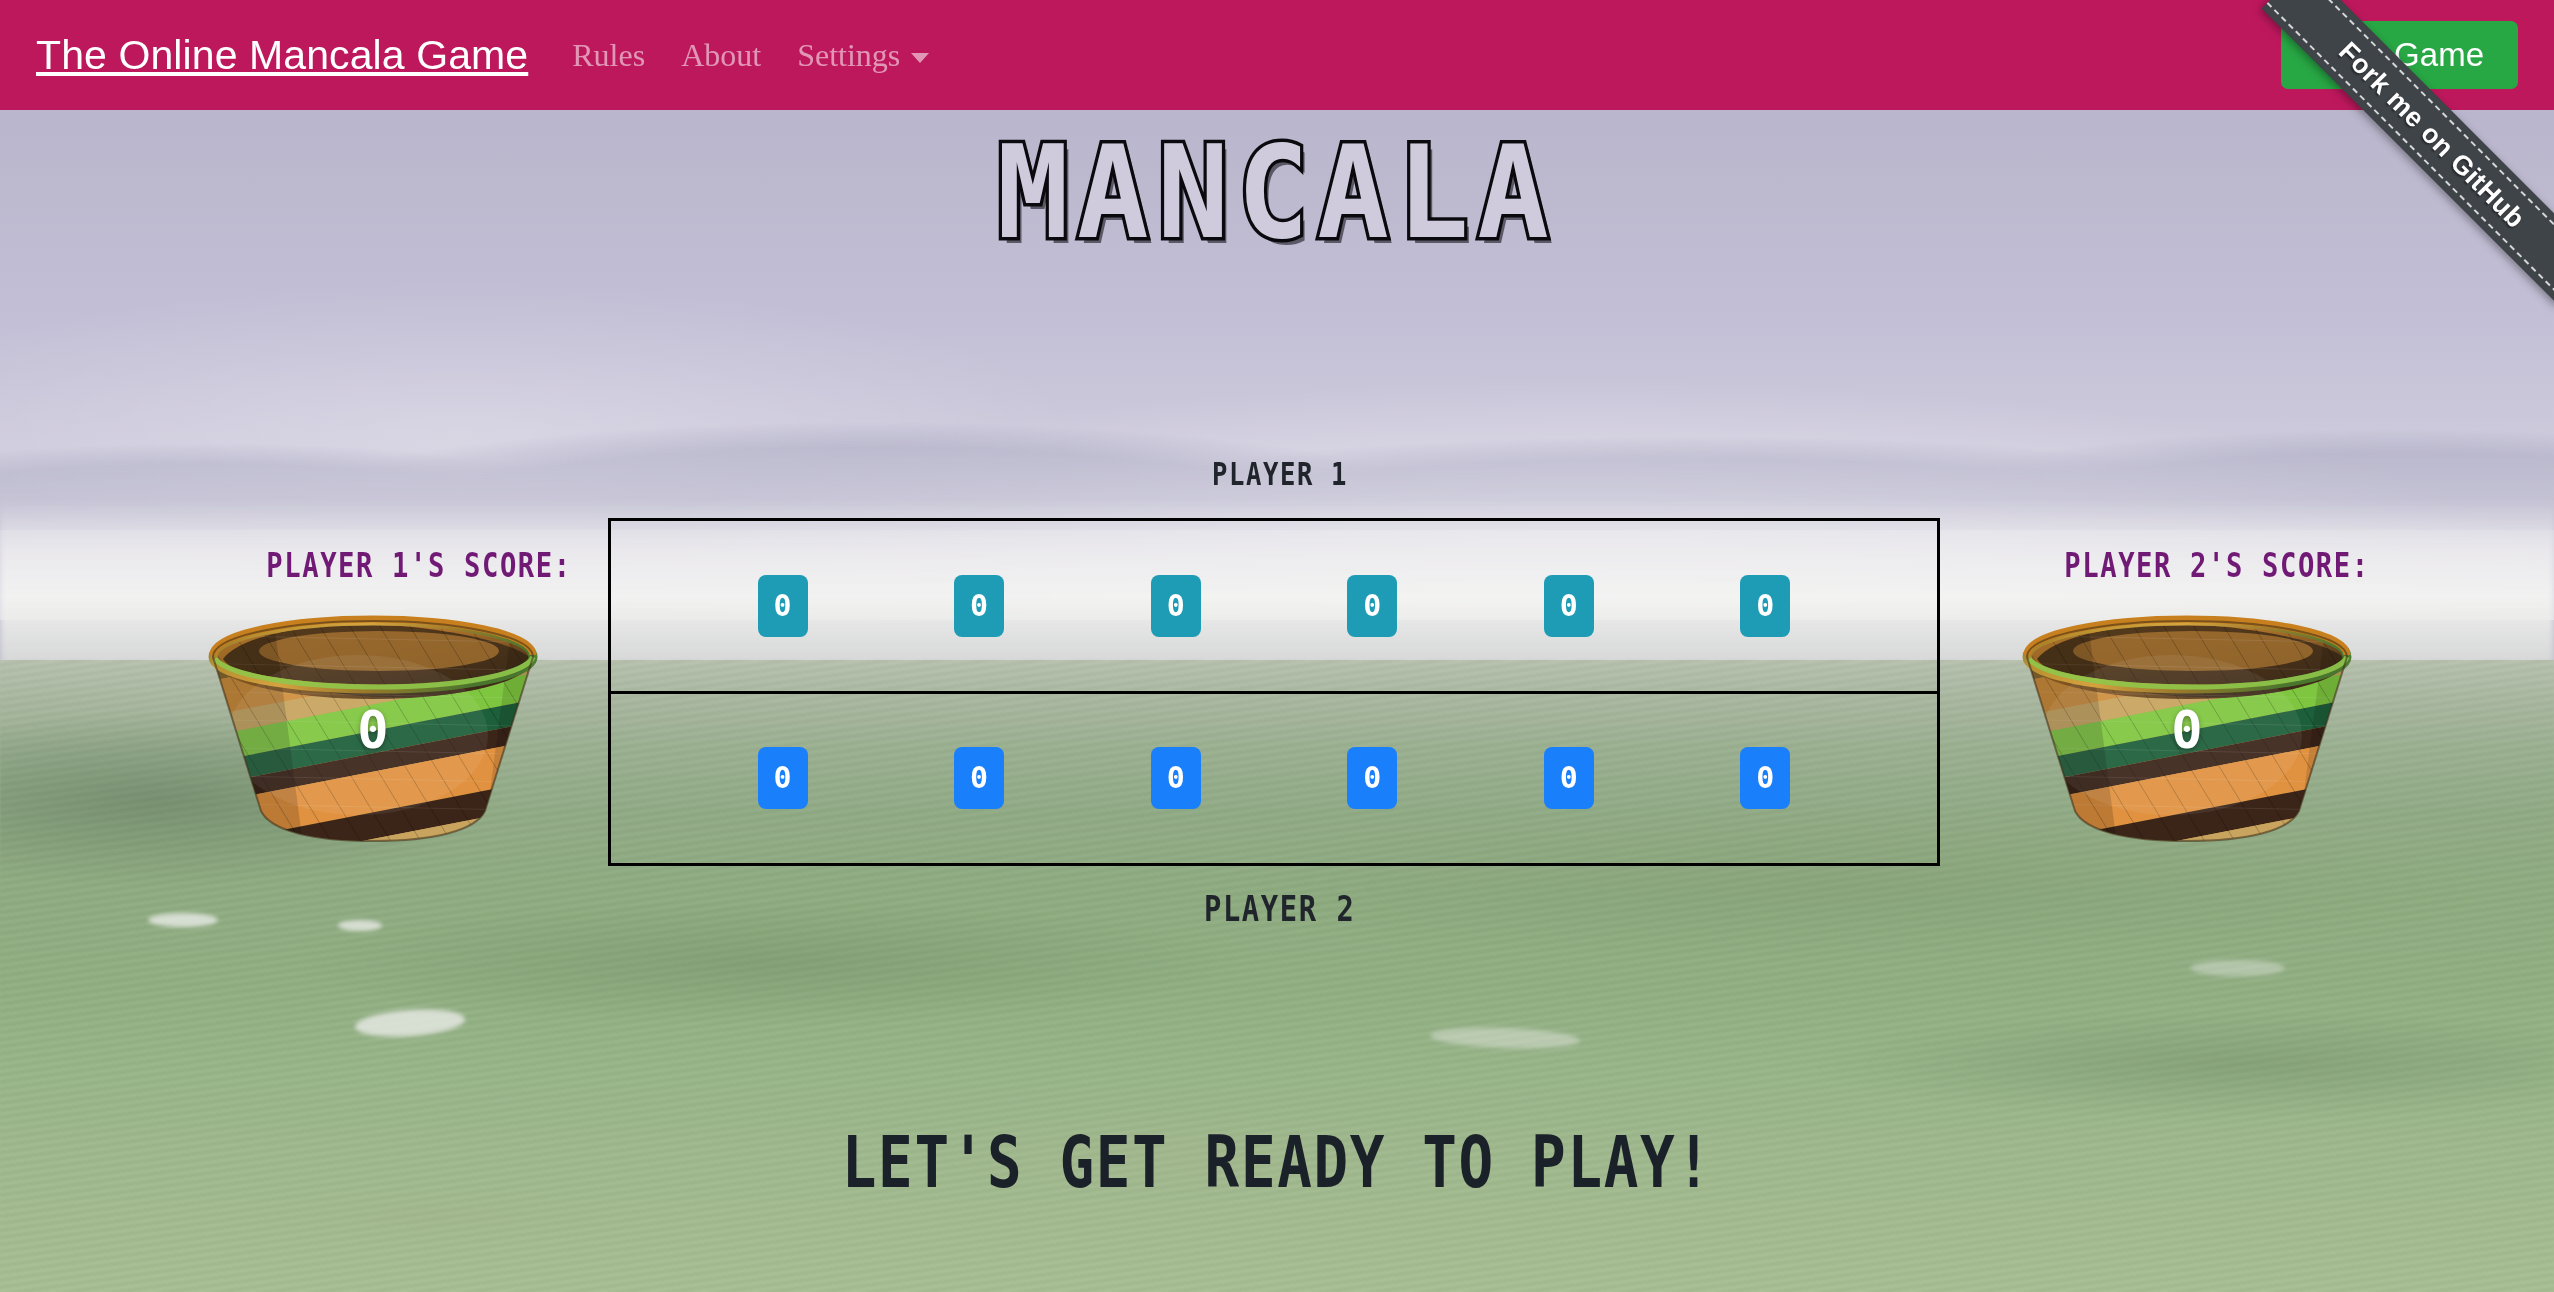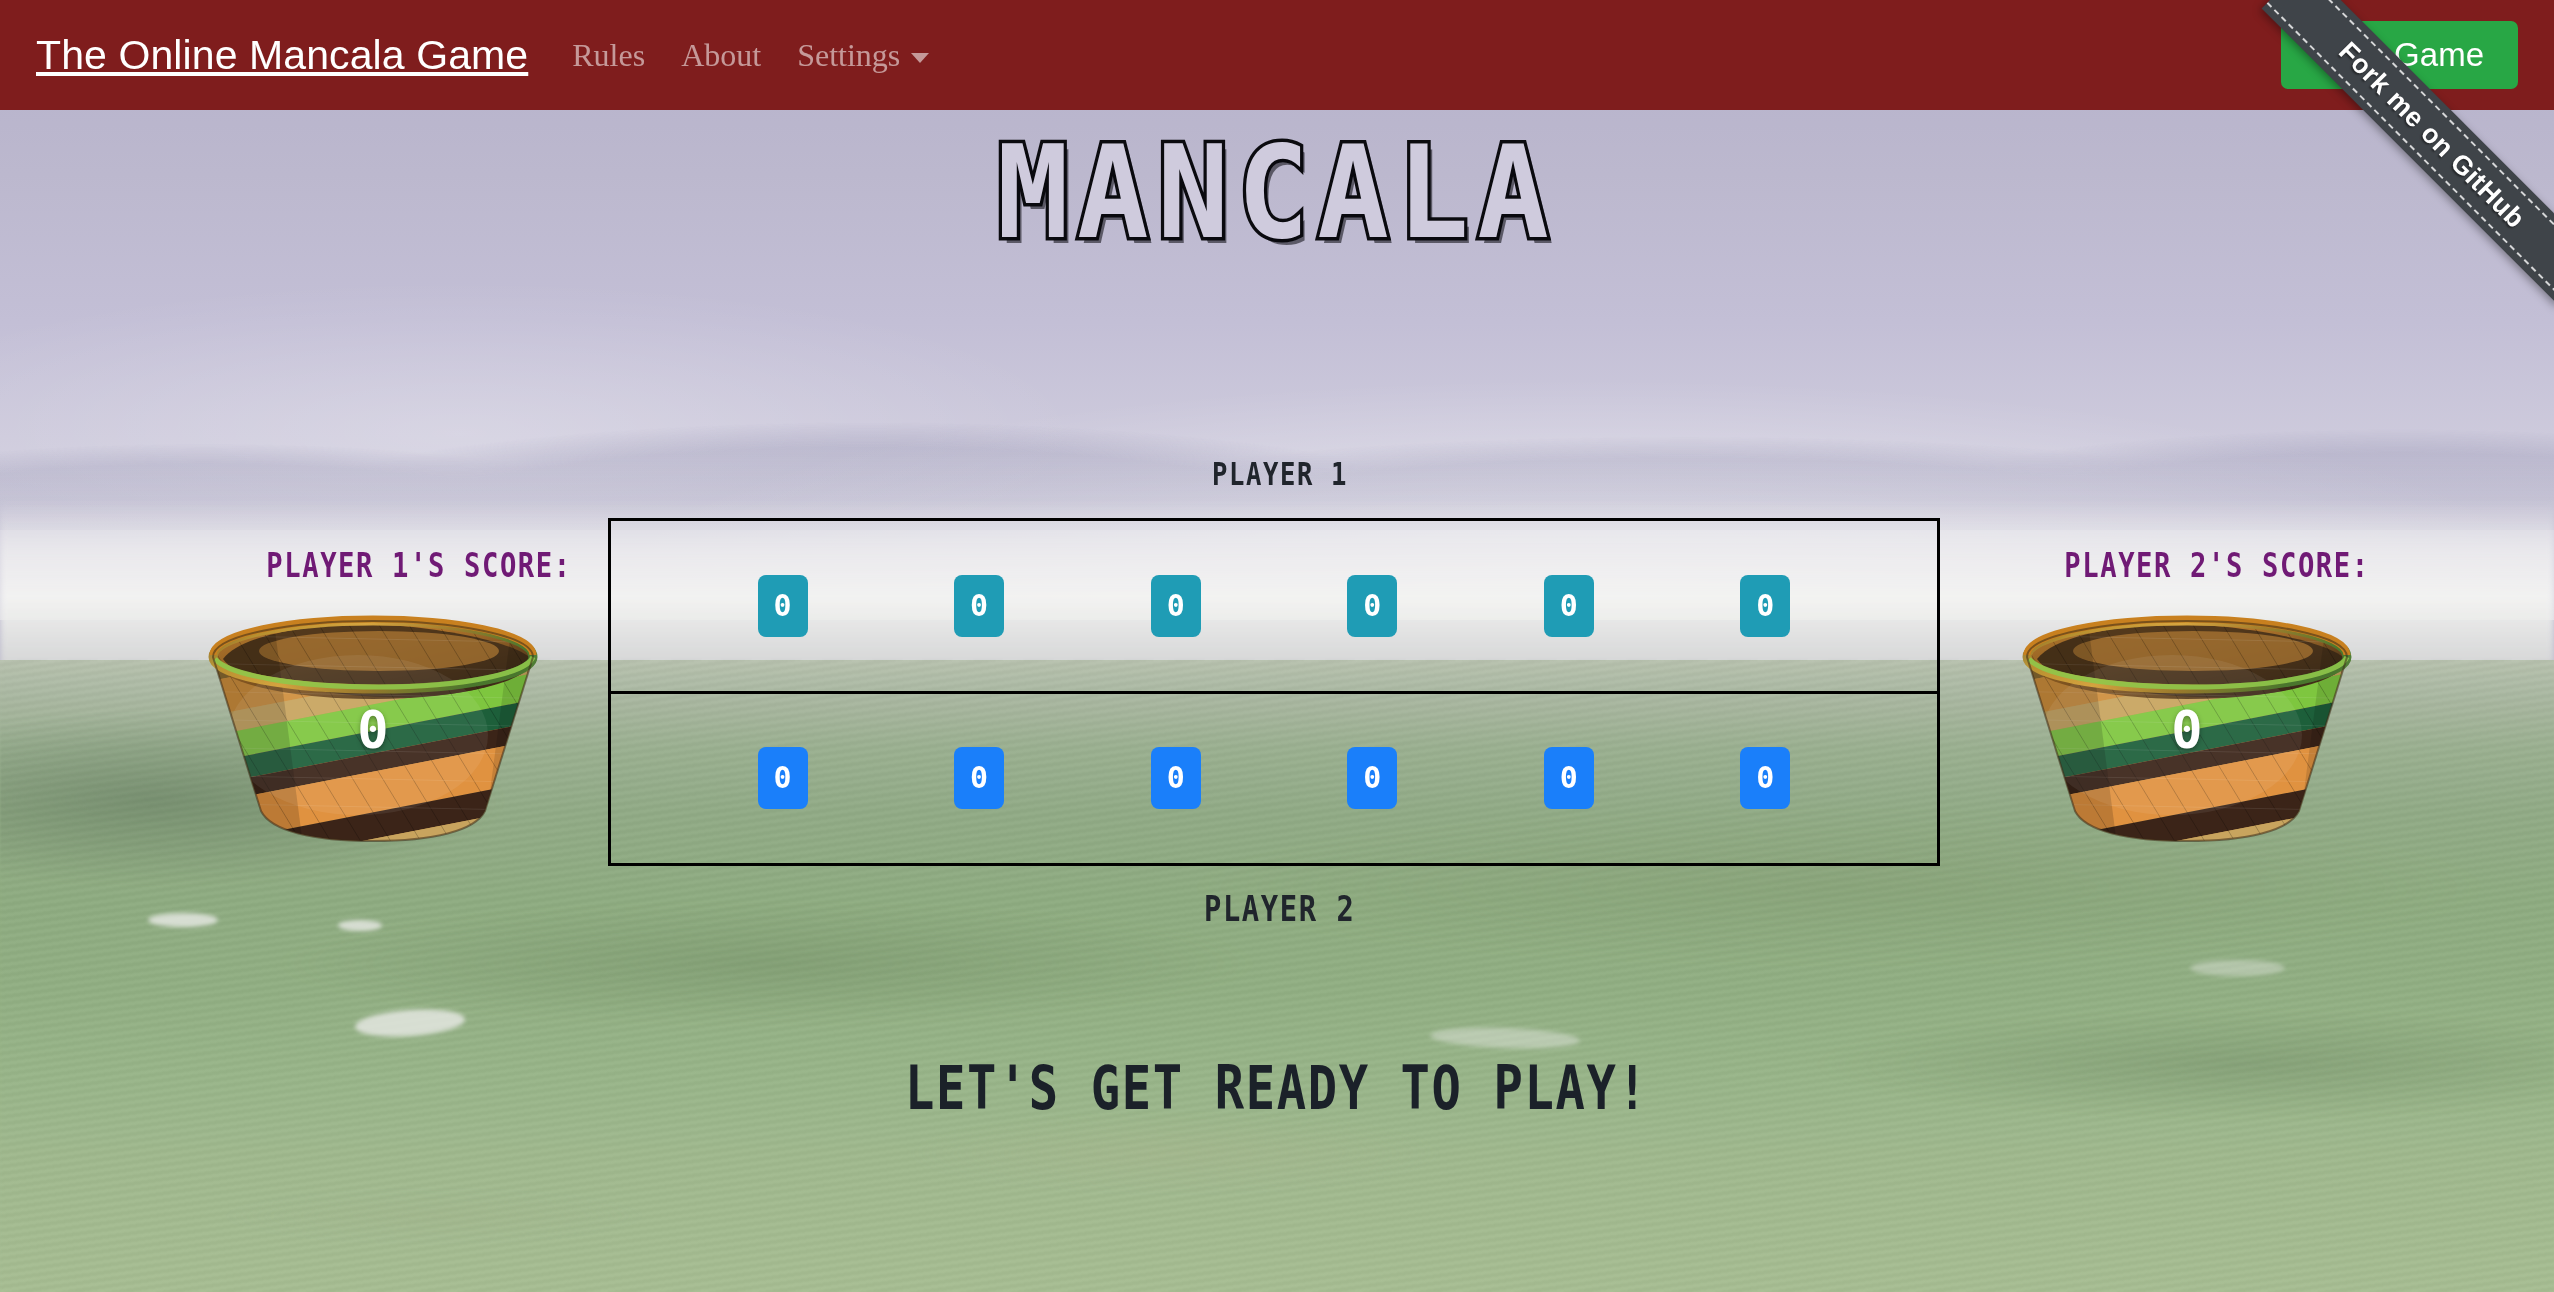--- a/index.html
+++ b/index.html
@@ -76,21 +76,21 @@
   }
   .bg-pond.p1 { left:355px;  top:1010px; width:110px; height:26px; transform:rotate(-4deg); }
   .bg-pond.p2 { left:148px;  top:913px;  width:70px;  height:14px; }
   .bg-pond.p3 { left:338px;  top:920px;  width:44px;  height:11px; }
   .bg-pond.p4 { left:1430px; top:1028px; width:150px; height:20px; transform:rotate(2deg); opacity:.55; }
   .bg-pond.p5 { left:2190px; top:960px;  width:95px;  height:16px; opacity:.5; }
 
   
   #navbar {
     position:absolute; left:0; top:0; width:2554px; height:110px; z-index:30;
-    background:#7f1d1d; display:flex; align-items:center; padding:0 36px;
+    background:#be185d; display:flex; align-items:center; padding:0 36px;
   }
   #brand {
     color:#fff; font-size:41px; font-weight:400; letter-spacing:.1px;
     white-space:nowrap; margin-right:44px;
   }
   #navlinks { display:flex; align-items:center; gap:36px;font-family:Liberation Serif, serif; }
   .navlink {
     color:rgba(255,255,255,0.55); font-size:32px; text-decoration:none;
     display:flex; align-items:center; gap:11px; white-space:nowrap;
   }
@@ -193,22 +193,22 @@
   .basket-svg { position:absolute; inset:0; width:100%; height:100%; }
   .basket-score {
     position:absolute; left:0; right:0; top:50%; transform:translateY(-50%);
     text-align:center; color:#fff; font-size:52px;
     font-family:"DejaVu Sans Mono", "Liberation Mono", monospace;
     font-weight:bold; text-shadow:0 2px 5px rgba(0,0,0,.35); line-height:1;
   }
 
   
   #status {
-    position:absolute; left:0; right:0; top:1052px; z-index:14;
-    text-align:center; font-size:61px; color:#1b2129; letter-spacing:3px;
+    position:absolute; left:0; right:0; top:1120px; z-index:14;
+    text-align:center; font-size:72px; color:#1b2129; letter-spacing:3px;
   }
 </style>
 </head>
 <body>
 
 <div id="bg">
   <div class="bg-sky"></div>
   <div class="bg-mtn"></div>
   <div class="bg-haze"></div>
   <div class="bg-land"></div>

